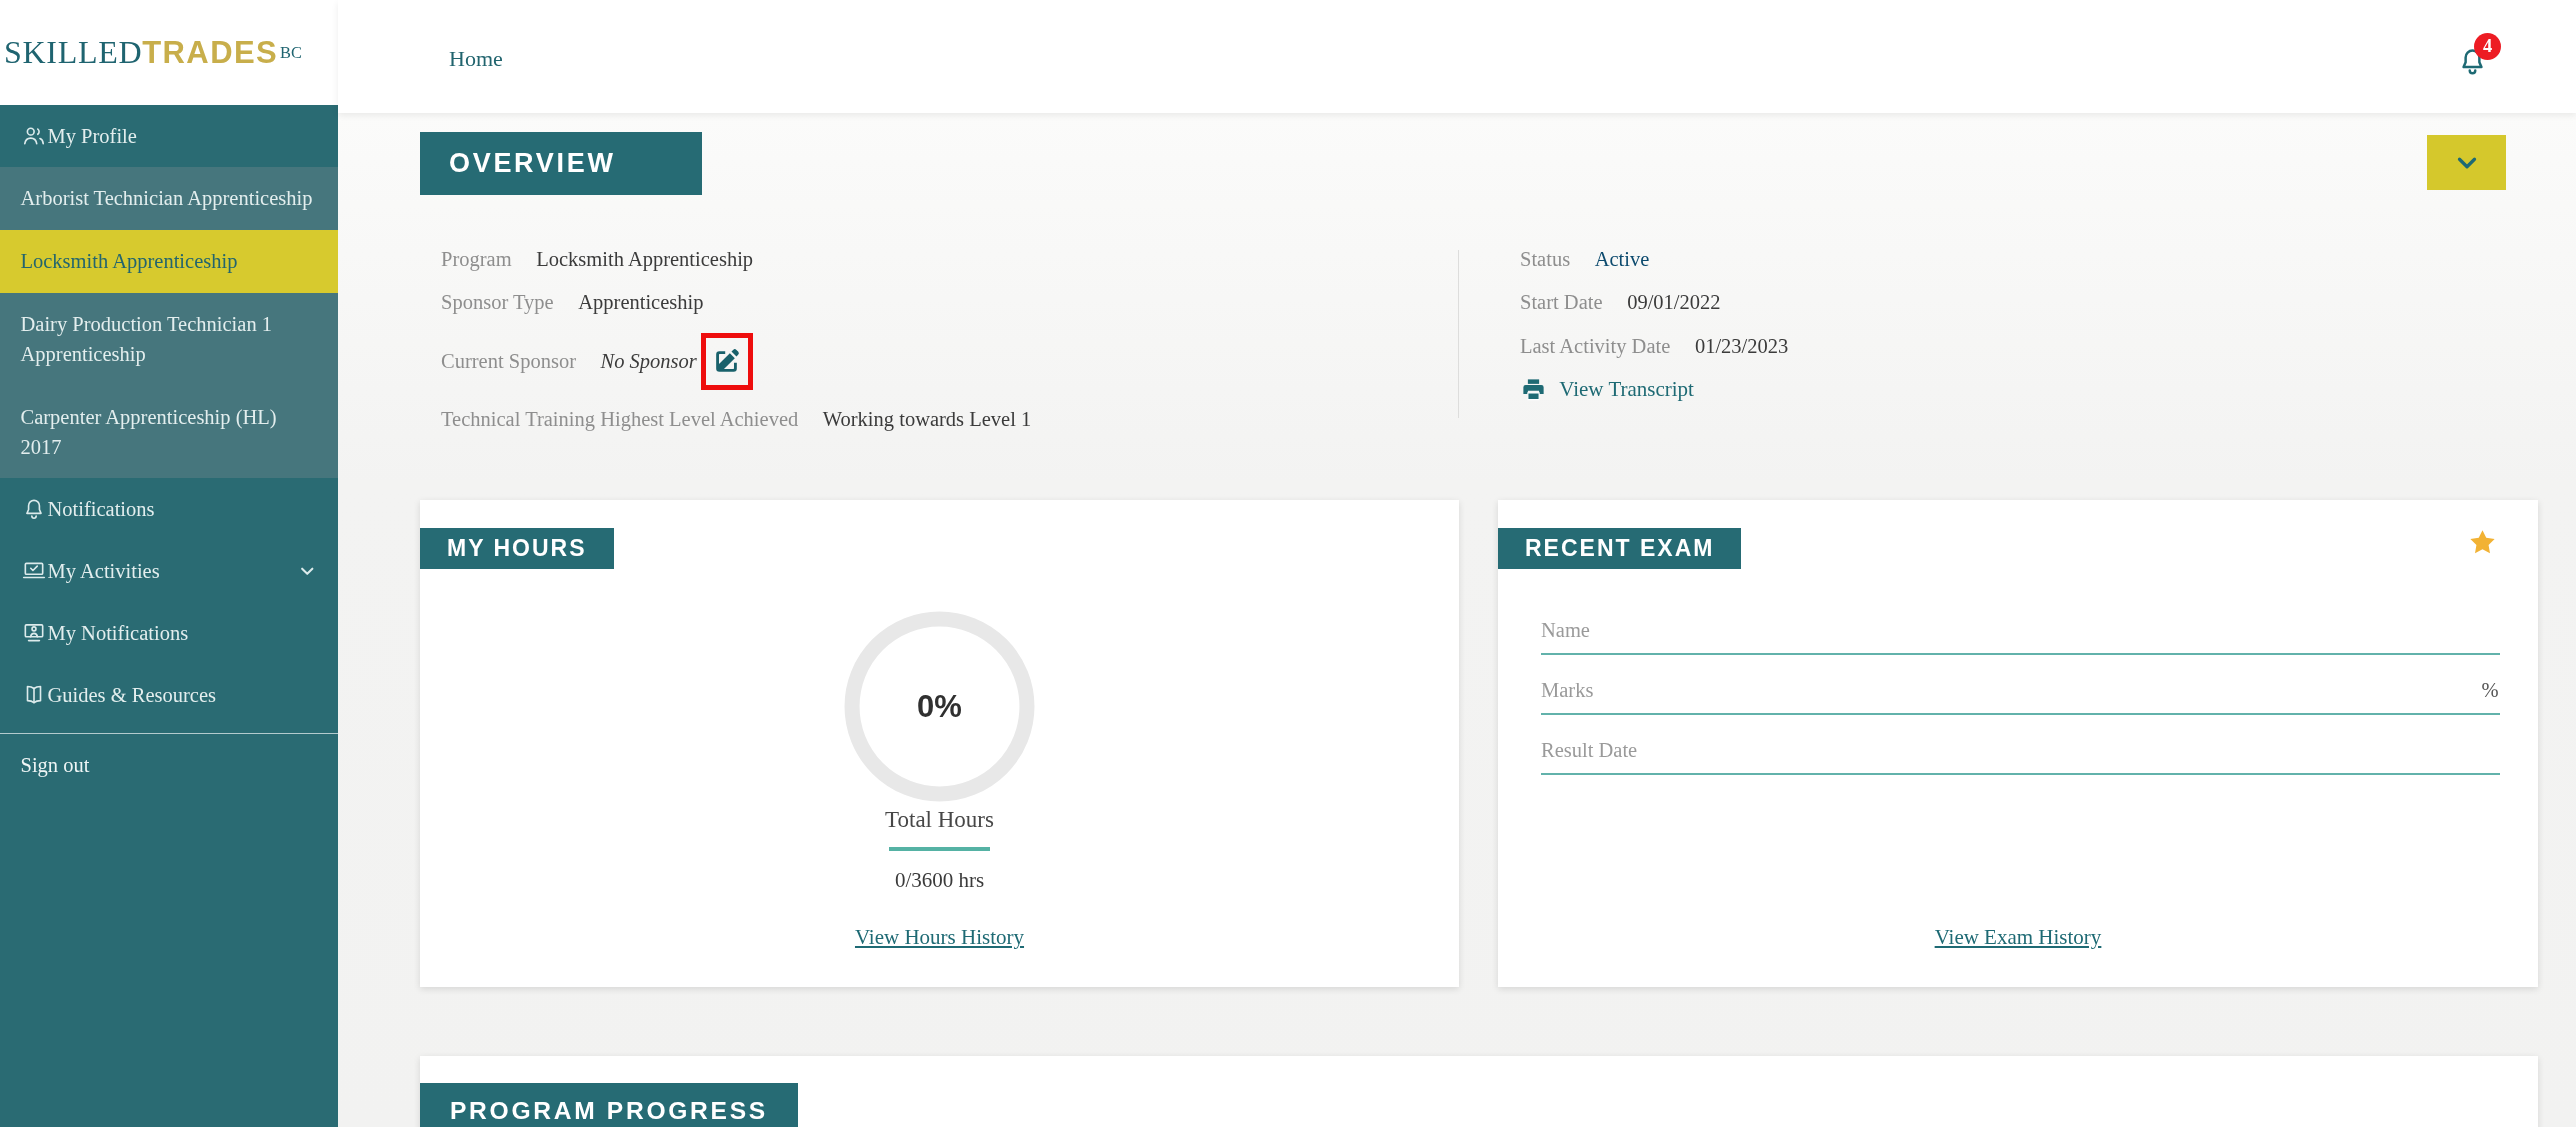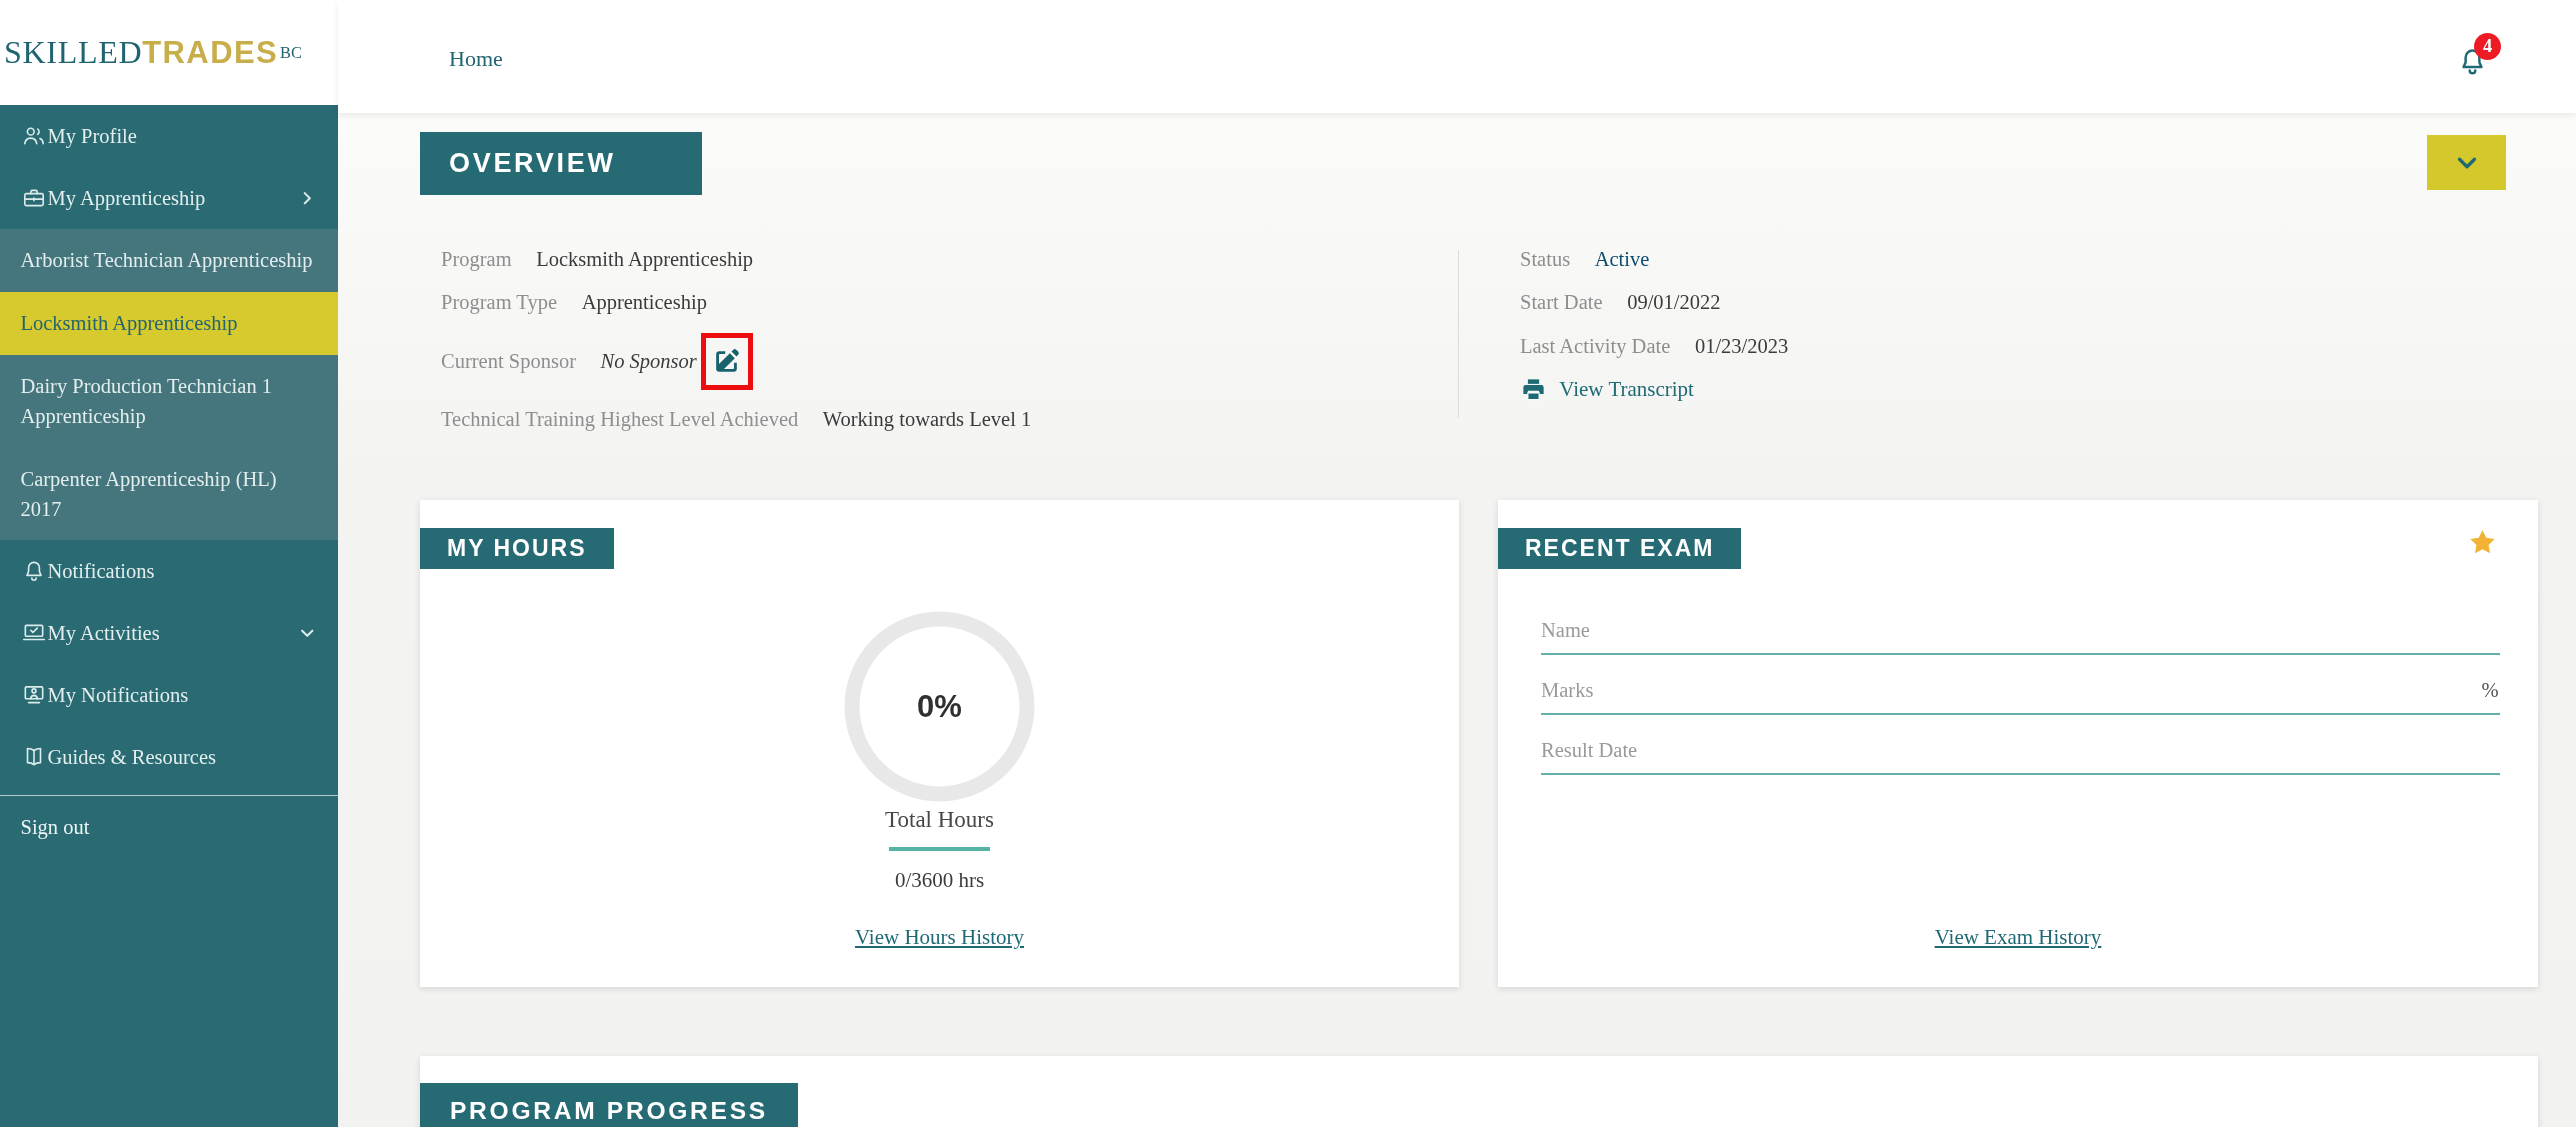--- a/index.html
+++ b/index.html
@@ -101,36 +101,20 @@
       <span class="icon">
         <svg viewBox="0 0 24 24" fill="none" stroke="currentColor" stroke-width="1.5" stroke-linecap="round" stroke-linejoin="round" width="26" height="26">
             <circle cx="9" cy="8" r="3.1"></circle>
             <path d="M3.5 19c.5-3.2 2.8-5 5.5-5s5 1.8 5.5 5"></path>
             <path d="M15.5 5.6a3 3 0 0 1 0 4.8"></path>
             <path d="M17.5 14.3c1.8.7 2.8 2.2 3 4.7"></path>
           </svg>
       </span>
       <span>My Profile</span>
     </div>
-    <div class="nav-item">
-      <span class="icon">
-        <svg viewBox="0 0 24 24" fill="none" stroke="currentColor" stroke-width="1.5" stroke-linecap="round" stroke-linejoin="round" width="26" height="26">
-            <rect x="3.5" y="8" width="17" height="11" rx="1.5"></rect>
-            <path d="M9 8V6.5A1.5 1.5 0 0 1 10.5 5h3A1.5 1.5 0 0 1 15 6.5V8"></path>
-            <path d="M3.5 13h17"></path>
-            <path d="M12 12v2.5"></path>
-          </svg>
-      </span>
-      <span>My Apprenticeship</span>
-      <span class="chev">
-        <svg viewBox="0 0 24 24" fill="none" stroke="currentColor" stroke-width="2.4" stroke-linecap="round" stroke-linejoin="round" width="20.5" height="20.5">
-            <path d="M9 6l6 6-6 6"></path>
-          </svg>
-      </span>
-    </div>
     <div class="submenu">
       <div class="sub-item">Arborist Technician Apprenticeship</div>
       <div class="sub-item single selected">Locksmith Apprenticeship</div>
       <div class="sub-item">Dairy Production Technician 1 Apprenticeship</div>
       <div class="sub-item">Carpenter Apprenticeship (HL) 2017</div>
     </div>
     <div class="nav-item">
       <span class="icon">
         <svg viewBox="0 0 24 24" fill="none" stroke="currentColor" stroke-width="1.5" stroke-linecap="round" stroke-linejoin="round" width="26" height="26">
             <path d="M12 4a5 5 0 0 0-5 5v3.5L5.5 16h13L17 12.5V9a5 5 0 0 0-5-5z"></path>
@@ -199,21 +183,21 @@
       <path d="M6 9l6 6 6-6"></path>
     </svg>
 </button>
 
 <div class="info-left">
   <div class="info-row">
     <span class="lbl">Program</span>
     <span class="val">Locksmith Apprenticeship</span>
   </div>
   <div class="info-row">
-    <span class="lbl">Program Type</span>
+    <span class="lbl">Sponsor Type</span>
     <span class="val">Apprenticeship</span>
   </div>
   <div class="info-row">
     <span class="lbl">Current Sponsor</span>
     <span class="val italic">No Sponsor</span>
     <span class="red-frame">
       <button class="edit-btn">
         <svg viewBox="0 0 24 24" fill="currentColor">
             <path d="M19.7 3a1.8 1.8 0 0 0-2.55 0l-1.3 1.3 3.85 3.85 1.3-1.3A1.8 1.8 0 0 0 21 4.3L19.7 3zM14.6 5.55 6 14.15V18h3.85l8.6-8.6-3.85-3.85z"></path>
             <path d="M4 6.5A2.5 2.5 0 0 1 6.5 4H11v2.2H6.7a.5.5 0 0 0-.5.5v10.6a.5.5 0 0 0 .5.5h10.6a.5.5 0 0 0 .5-.5V13h2.2v4.5a2.5 2.5 0 0 1-2.5 2.5h-11A2.5 2.5 0 0 1 4 17.5v-11z"></path>

